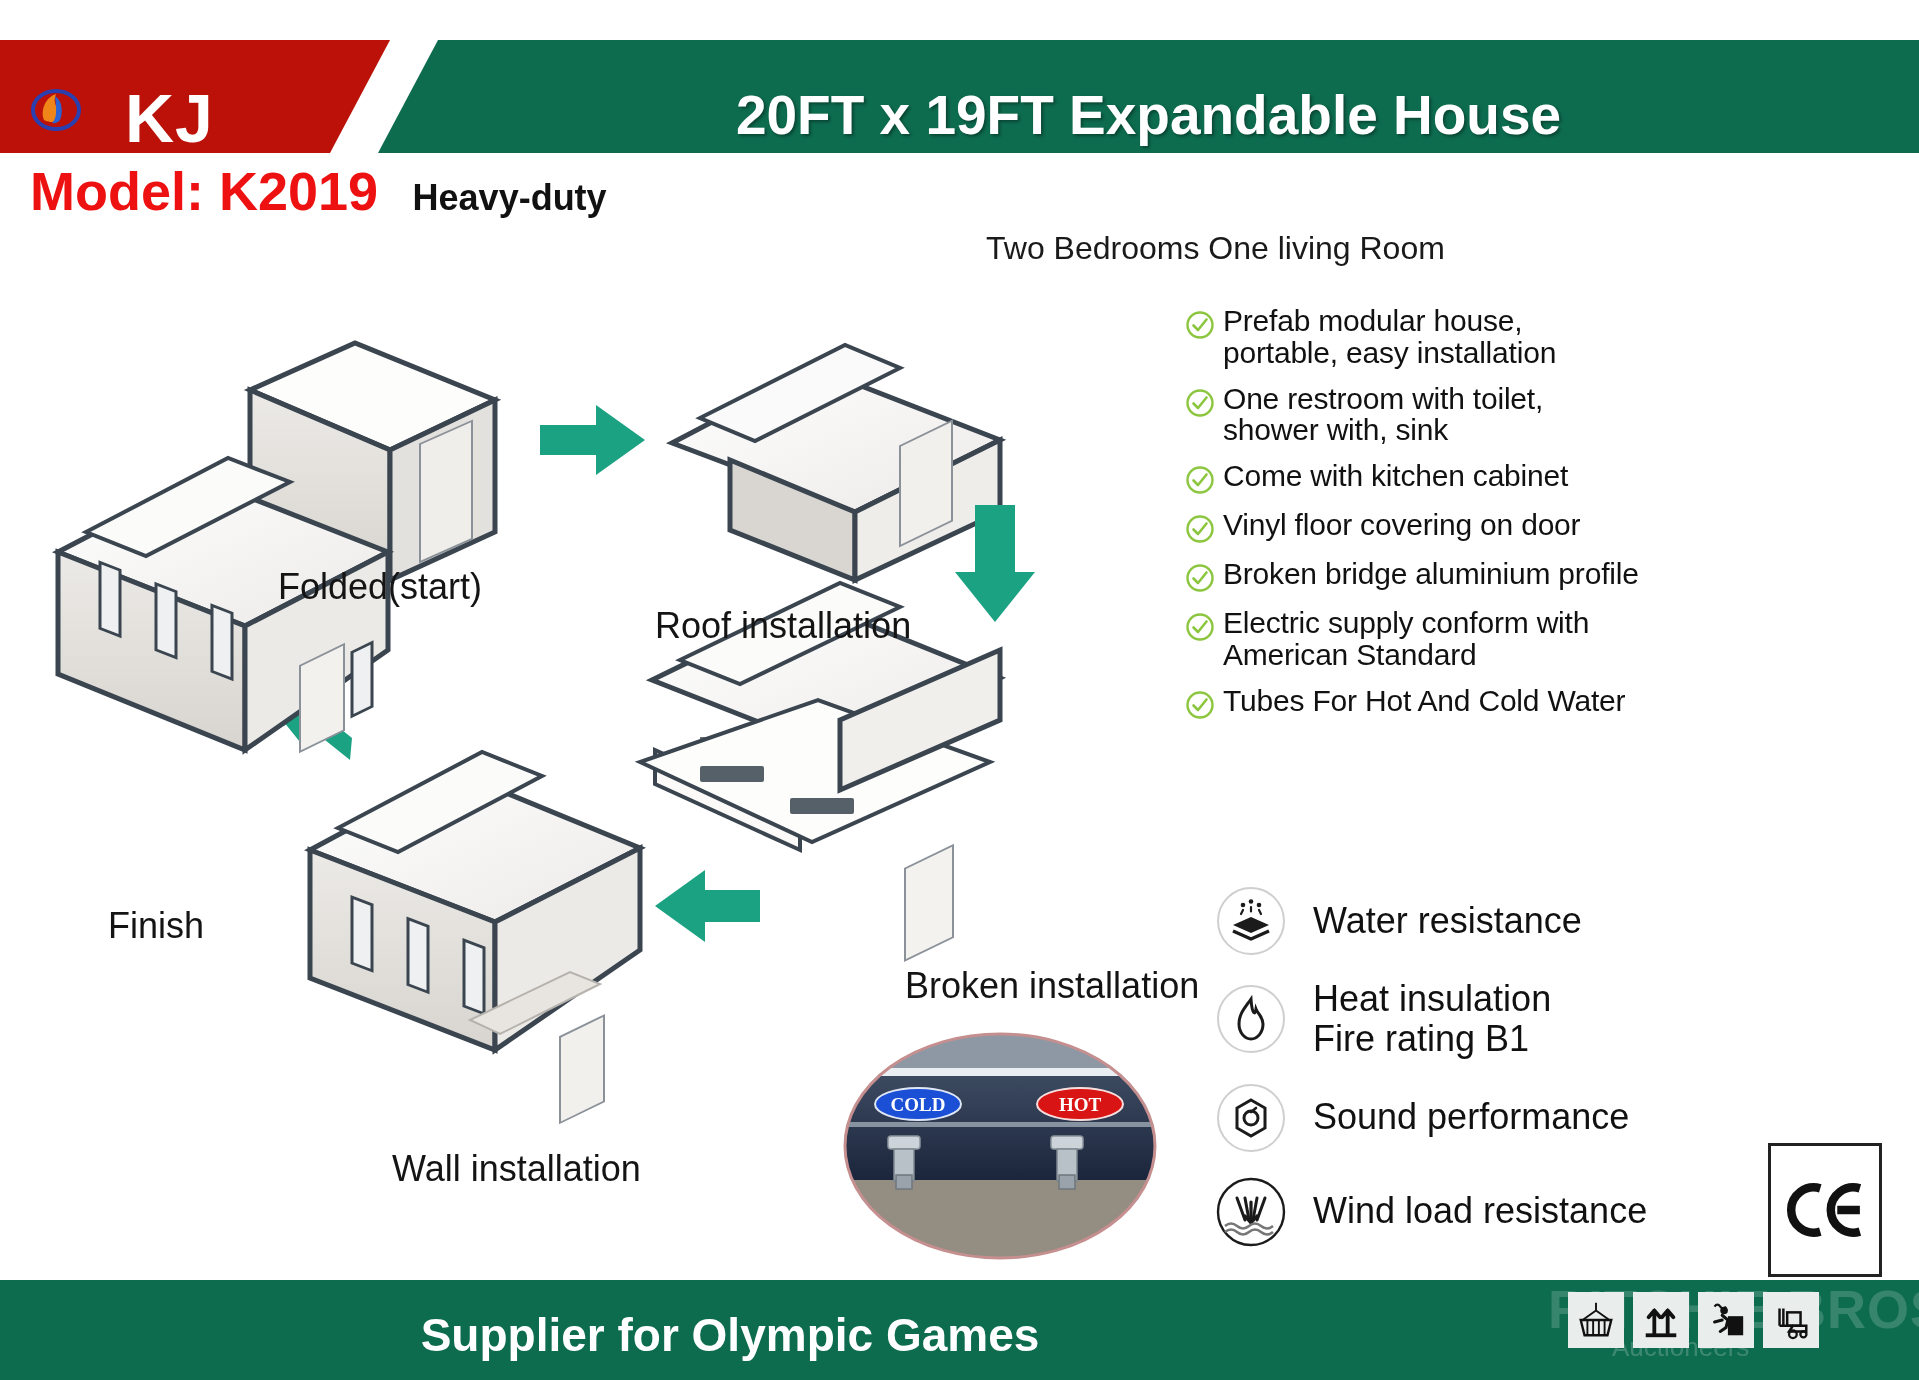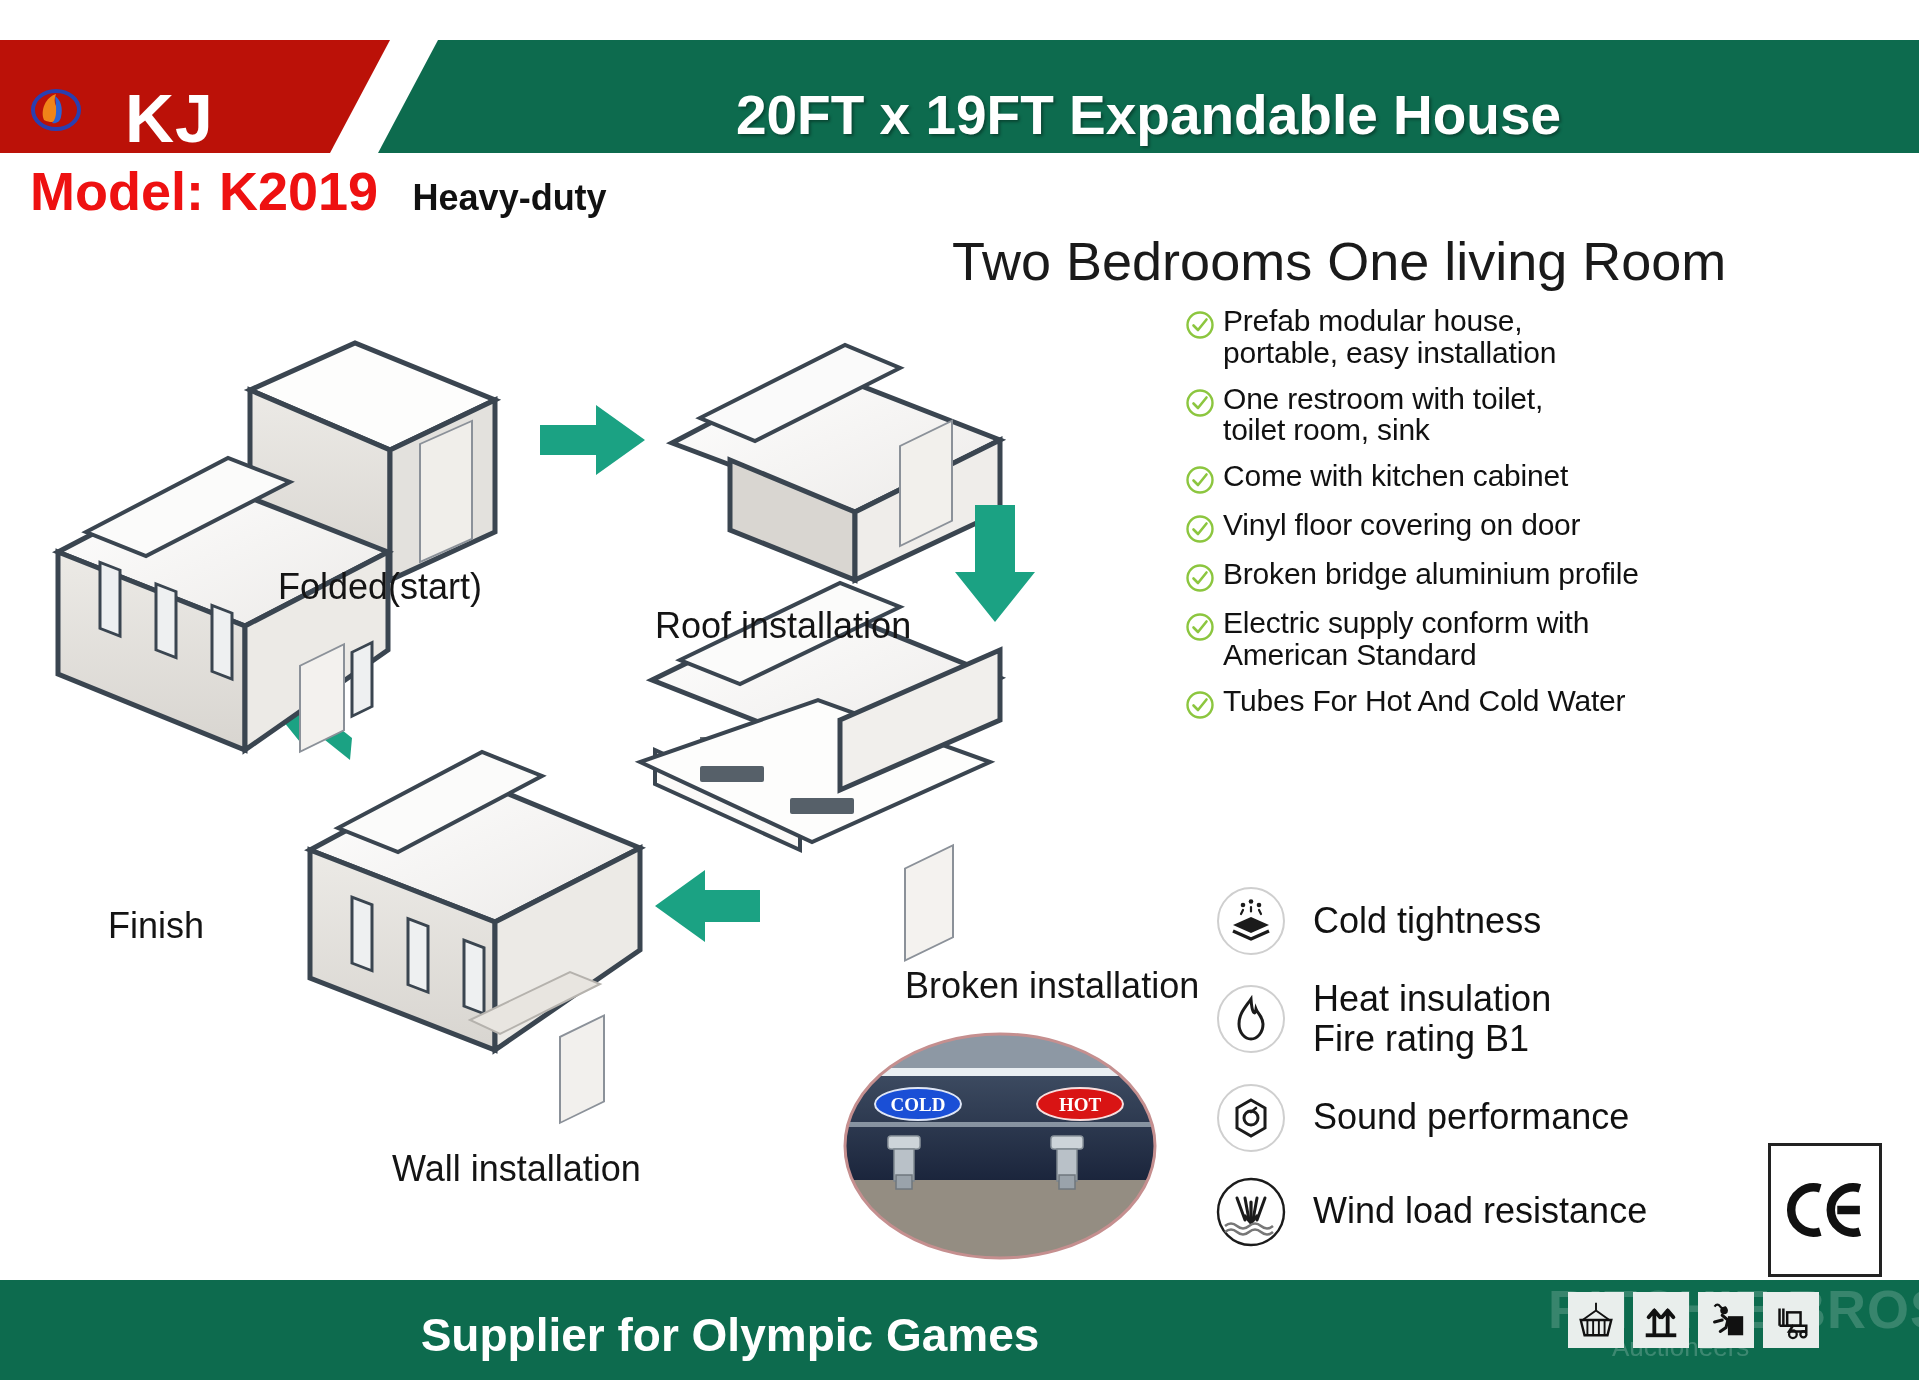--- a/index.html
+++ b/index.html
@@ -18,22 +18,22 @@
   #header-title{position:absolute;left:378px;top:48px;width:1541px;text-align:center;
                 font-size:55px;font-weight:bold;color:#ffffff;line-height:1;
                 text-shadow:2px 2px 3px rgba(0,0,0,.35);}
 
   
   #model-line{position:absolute;left:30px;top:160px;white-space:nowrap;}
   #model-code{font-size:54px;font-weight:bold;color:#ee1111;}
   #model-duty{font-size:36px;font-weight:bold;color:#111111;margin-left:30px;}
 
   
-  #right-head{position:absolute;left:952px;top:230px;width:890px;
-              font-size:54px;color:#1a1a1a;white-space:nowrap;}
+  #right-head{position:absolute;left:986px;top:230px;width:890px;
+              font-size:32px;color:#1a1a1a;white-space:nowrap;}
   #bullets{position:absolute;left:1185px;top:305px;width:720px;}
   .bullet{display:flex;align-items:flex-start;margin-bottom:14px;}
   .bullet .chk{flex:0 0 auto;width:30px;height:30px;margin-right:8px;margin-top:5px;}
   .bullet .btxt{font-size:30px;line-height:1.06;color:#111;font-weight:400;letter-spacing:-.2px;}
 
   
   #perf{position:absolute;left:1215px;top:885px;width:700px;}
   .perf-row{display:flex;align-items:center;margin-bottom:22px;}
   .perf-row .pico{flex:0 0 auto;width:72px;height:72px;margin-right:26px;}
   .perf-row .ptxt{font-size:36px;line-height:1.12;color:#111;}
@@ -103,21 +103,21 @@
     </div>
 
     <div class="bullet">
       <span class="chk">
         <svg viewBox="0 0 30 30" width="30" height="30">
             <circle cx="15" cy="15" r="12.5" fill="none" stroke="#8cc63f" stroke-width="2.4"></circle>
             <path d="M8.5 15.5 L13 20 L21.5 9.5" fill="none" stroke="#8cc63f" stroke-width="2.6" stroke-linecap="round" stroke-linejoin="round"></path>
           </svg>
       </span>
       <span class="btxt">
-        <span>One restroom with toilet,</span><br><span>toilet room, sink</span>
+        <span>One restroom with toilet,</span><br><span>shower with, sink</span>
       </span>
     </div>
 
     <div class="bullet">
       <span class="chk">
         <svg viewBox="0 0 30 30" width="30" height="30">
             <circle cx="15" cy="15" r="12.5" fill="none" stroke="#8cc63f" stroke-width="2.4"></circle>
             <path d="M8.5 15.5 L13 20 L21.5 9.5" fill="none" stroke="#8cc63f" stroke-width="2.6" stroke-linecap="round" stroke-linejoin="round"></path>
           </svg>
       </span>
@@ -177,21 +177,21 @@
         <svg viewBox="0 0 72 72" width="72" height="72">
           <circle cx="36" cy="36" r="33" fill="none" stroke="#cfcfcf" stroke-width="2"></circle>
           <circle cx="28" cy="20" r="2.3" fill="#1b1b1b"></circle>
             <circle cx="36" cy="16.5" r="2.3" fill="#1b1b1b"></circle>
             <circle cx="44" cy="20" r="2.3" fill="#1b1b1b"></circle>
           <path d="M28 25 l-2 4 M36 22 l0 4.5 M44 25 l2 4" stroke="#1b1b1b" stroke-width="2.2" stroke-linecap="round"></path>
           <path d="M36 32 L54 40 L36 48 L18 40 Z" fill="#1b1b1b"></path>
           <path d="M18 46 L36 54 L54 46" fill="none" stroke="#1b1b1b" stroke-width="3.4" stroke-linejoin="round"></path>
         </svg>
       </span>
-      <span class="ptxt">Cold tightness</span>
+      <span class="ptxt">Water resistance</span>
     </div>
 
     <div class="perf-row">
       <span class="pico">
         <svg viewBox="0 0 72 72" width="72" height="72">
           <circle cx="36" cy="36" r="33" fill="none" stroke="#cfcfcf" stroke-width="2"></circle>
           <path d="M36 16 C29 26 24 31 24 41 C24 50 30 56 36 56 C42 56 48 50 48 41 C48 34 43 31 41 26 C40 33 37 31 36 16 Z" fill="none" stroke="#1b1b1b" stroke-width="3"></path>
         </svg>
       </span>
       <span class="ptxt">

